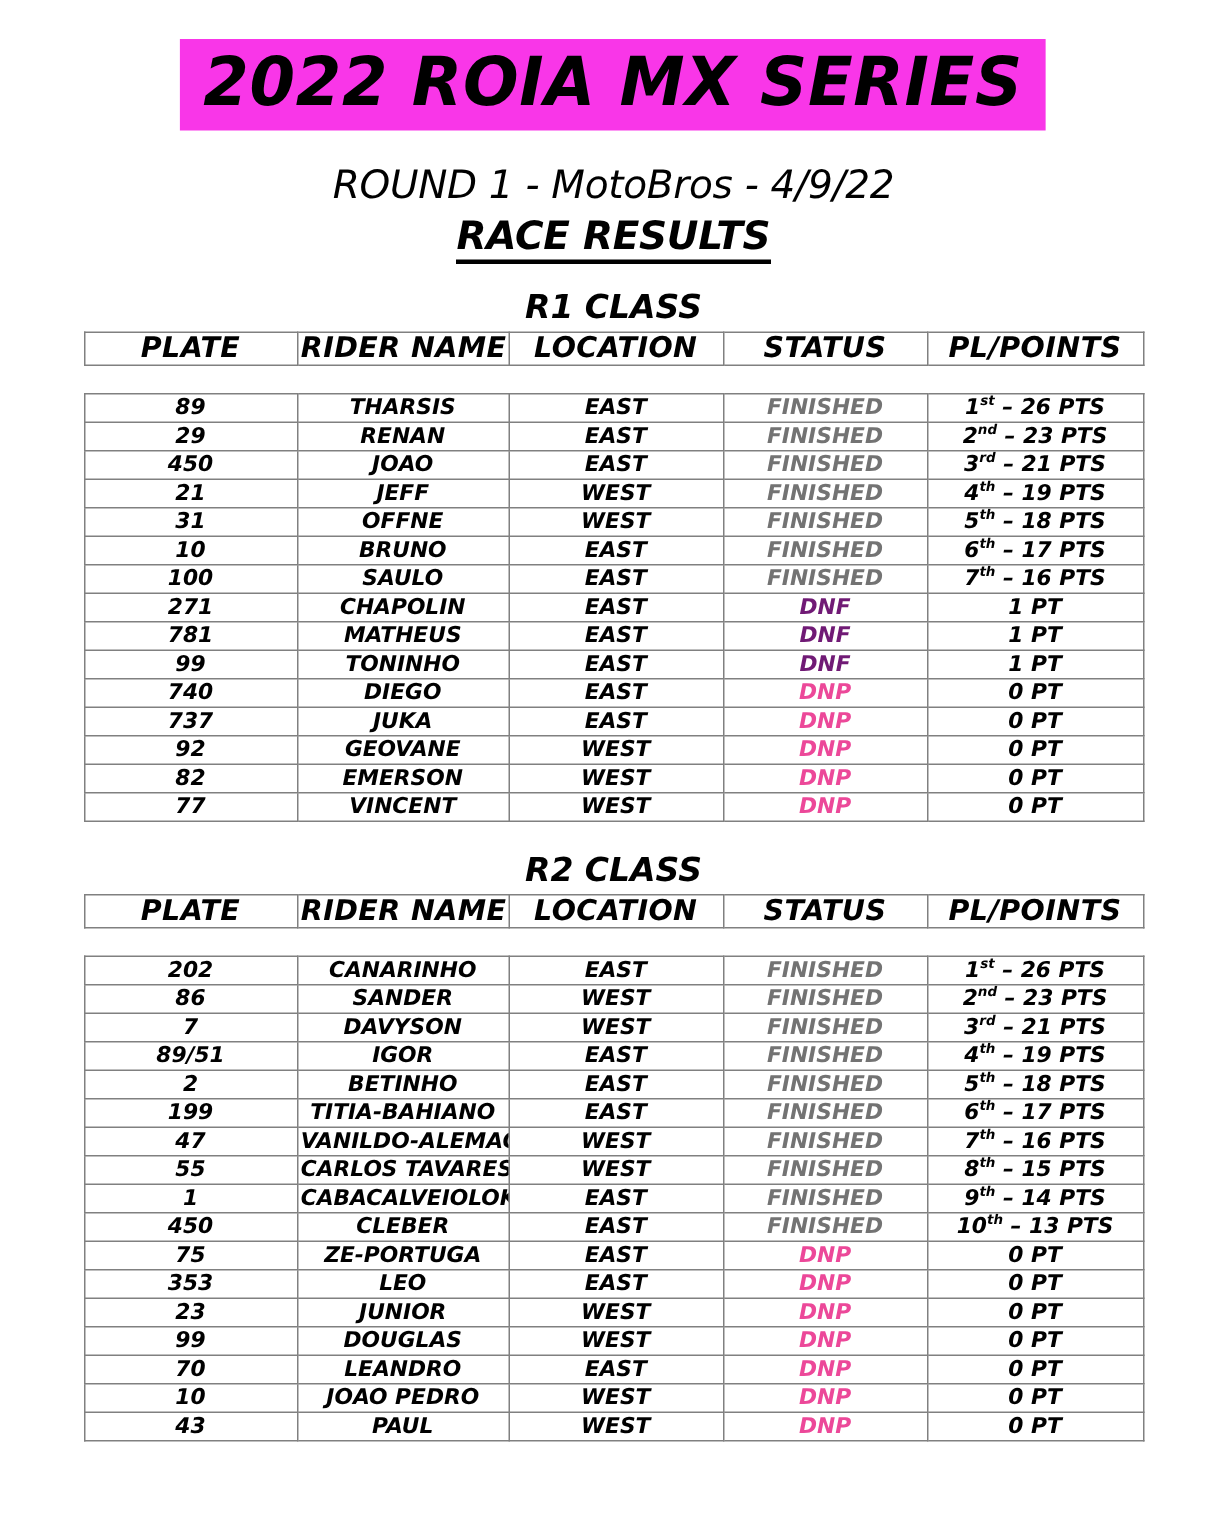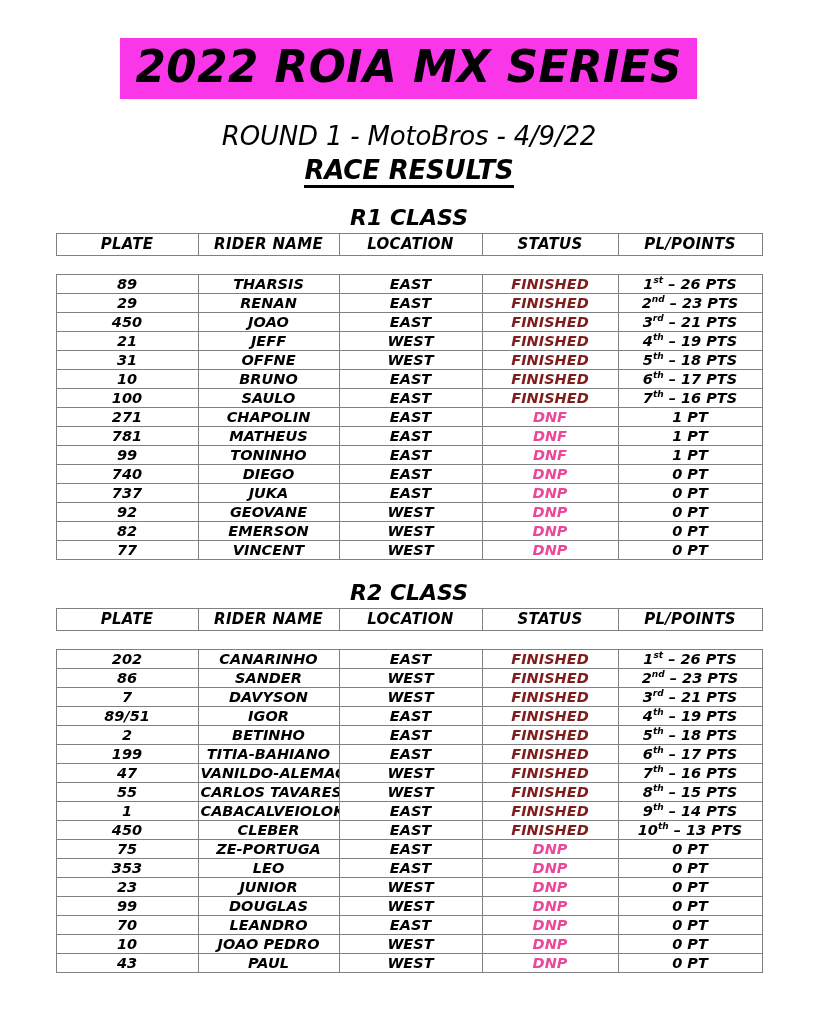--- a/index.html
+++ b/index.html
@@ -13,21 +13,21 @@
     font-family: "Liberation Sans", sans-serif;
     color: #000000;
     overflow: hidden;
   }
 
   .page {
     position: relative;
     width: 818px;
     height: 1024px;
     box-sizing: border-box;
-    padding: 12px;
+    padding: 0;
   }
 
   
   .title-wrap {
     text-align: center;
     padding-top: 26px;
   }
   .main-title {
     display: inline-block;
     background: #f936e8;
@@ -95,35 +95,35 @@
     vertical-align: middle;
     font-family: "DejaVu Sans", sans-serif;
     font-weight: bold;
     font-style: italic;
     font-size: 14.5px;
     line-height: 1;
     white-space: nowrap;
     overflow: hidden;
   }
   table.results th {
-    font-size: 15px;
+    font-size: 19px;
     height: 22px;
     letter-spacing: 0.3px;
   }
 
   col.c-plate  { width: 142px; }
   col.c-rider  { width: 141px; }
   col.c-loc    { width: 143px; }
   col.c-status { width: 136px; }
   col.c-points { width: 144px; }
 
   .head-table { margin-bottom: 0; }
 
-  .status-FINISHED { color: #7f1d1d; }
-  .status-DNF      { color: #ec4899; }
+  .status-FINISHED { color: #737373; }
+  .status-DNF      { color: #701a75; }
   .status-DNP      { color: #ec4899; }
 
   .rider-long { font-size: 13.2px; }
   .rider-xlong { font-size: 12.4px; }
 
   sup {
     font-size: 0.62em;
     vertical-align: super;
     line-height: 0;
   }

